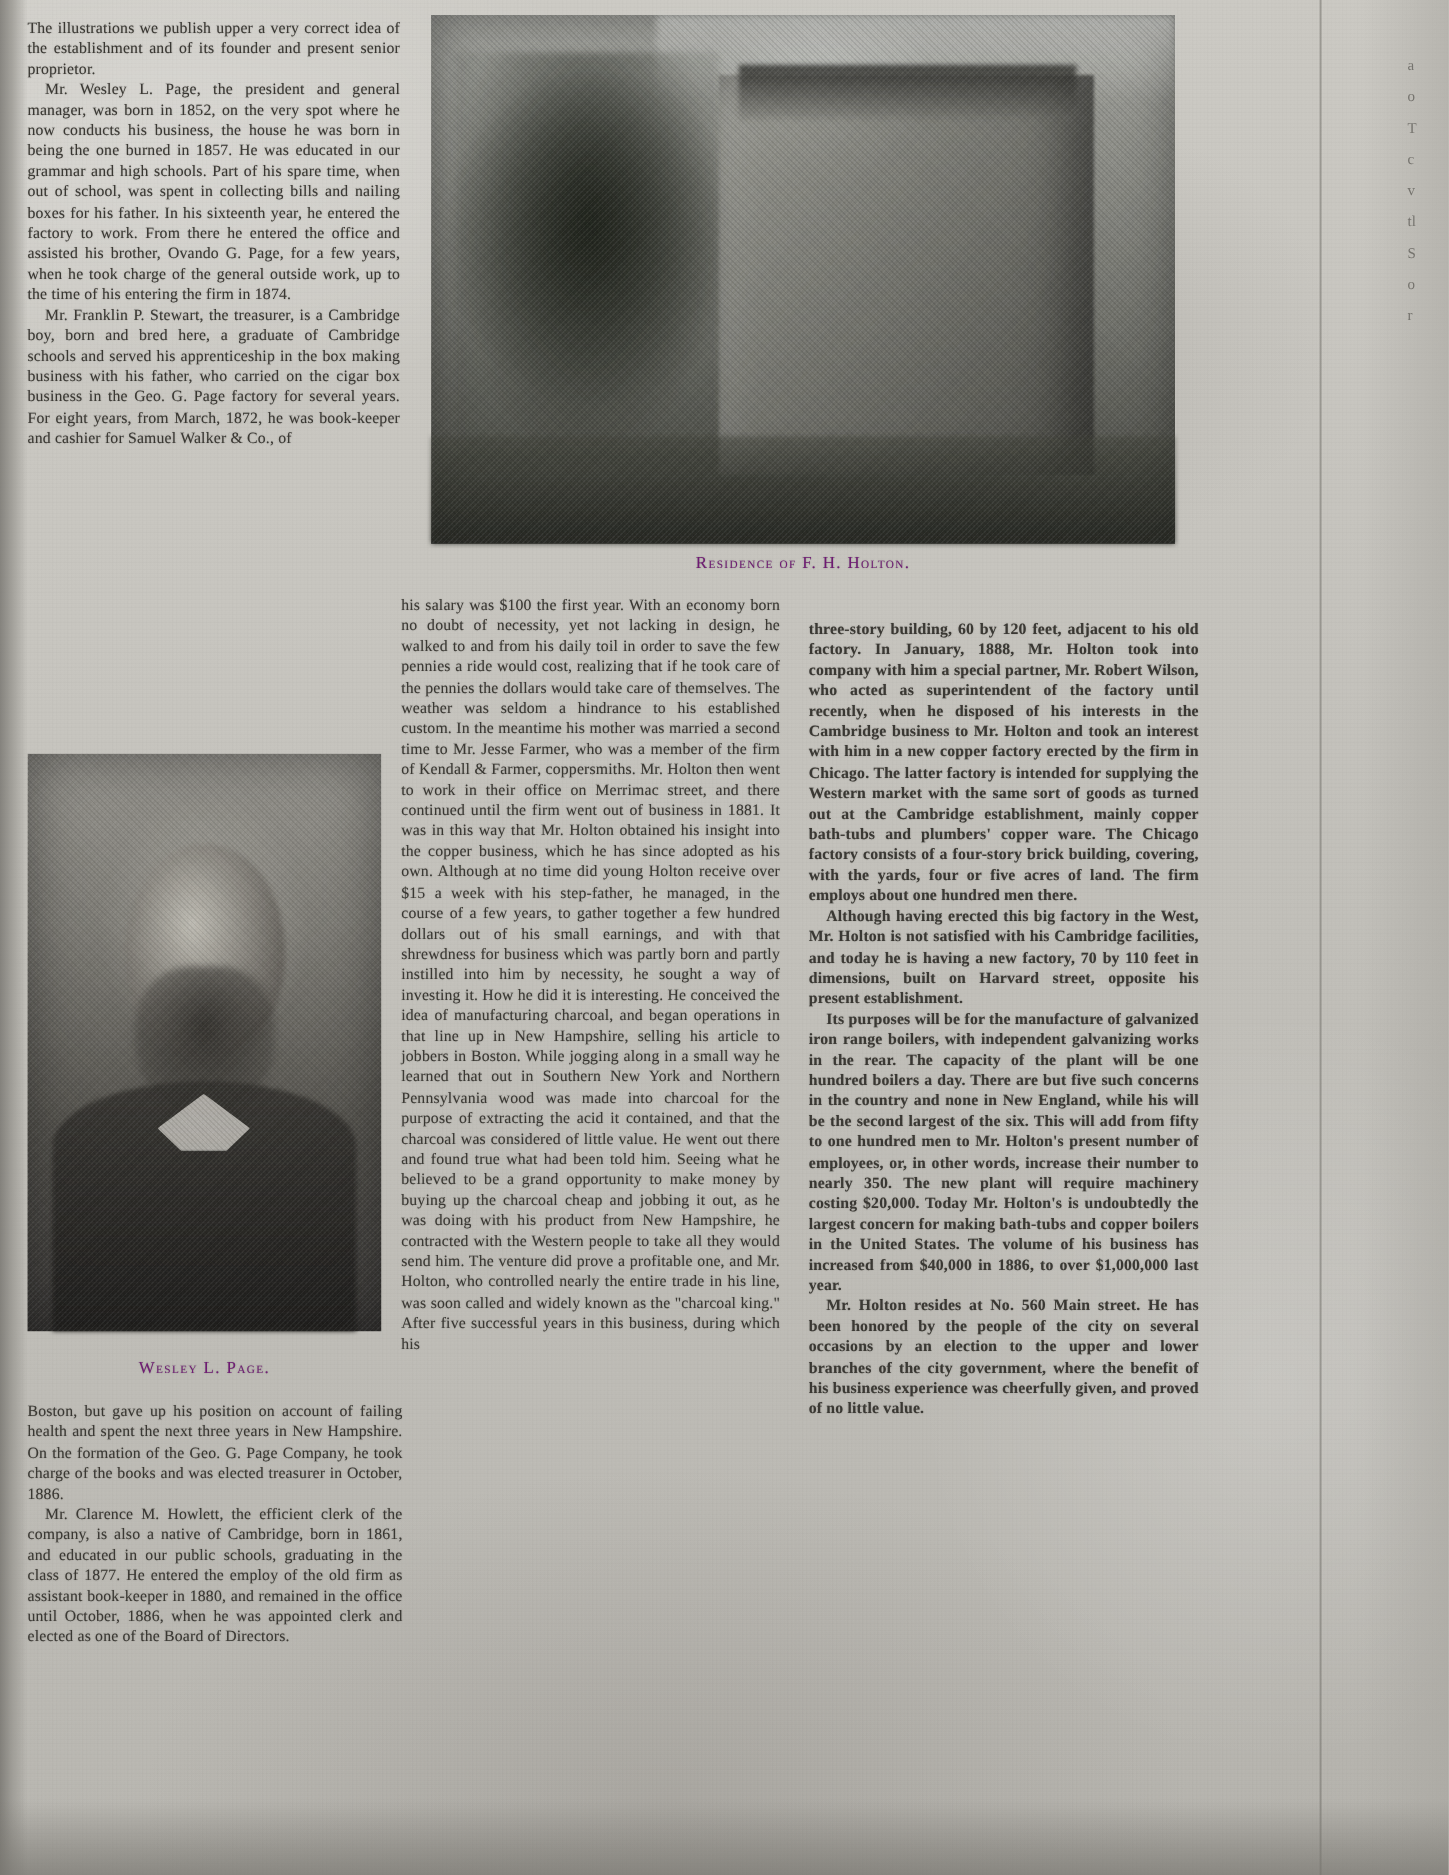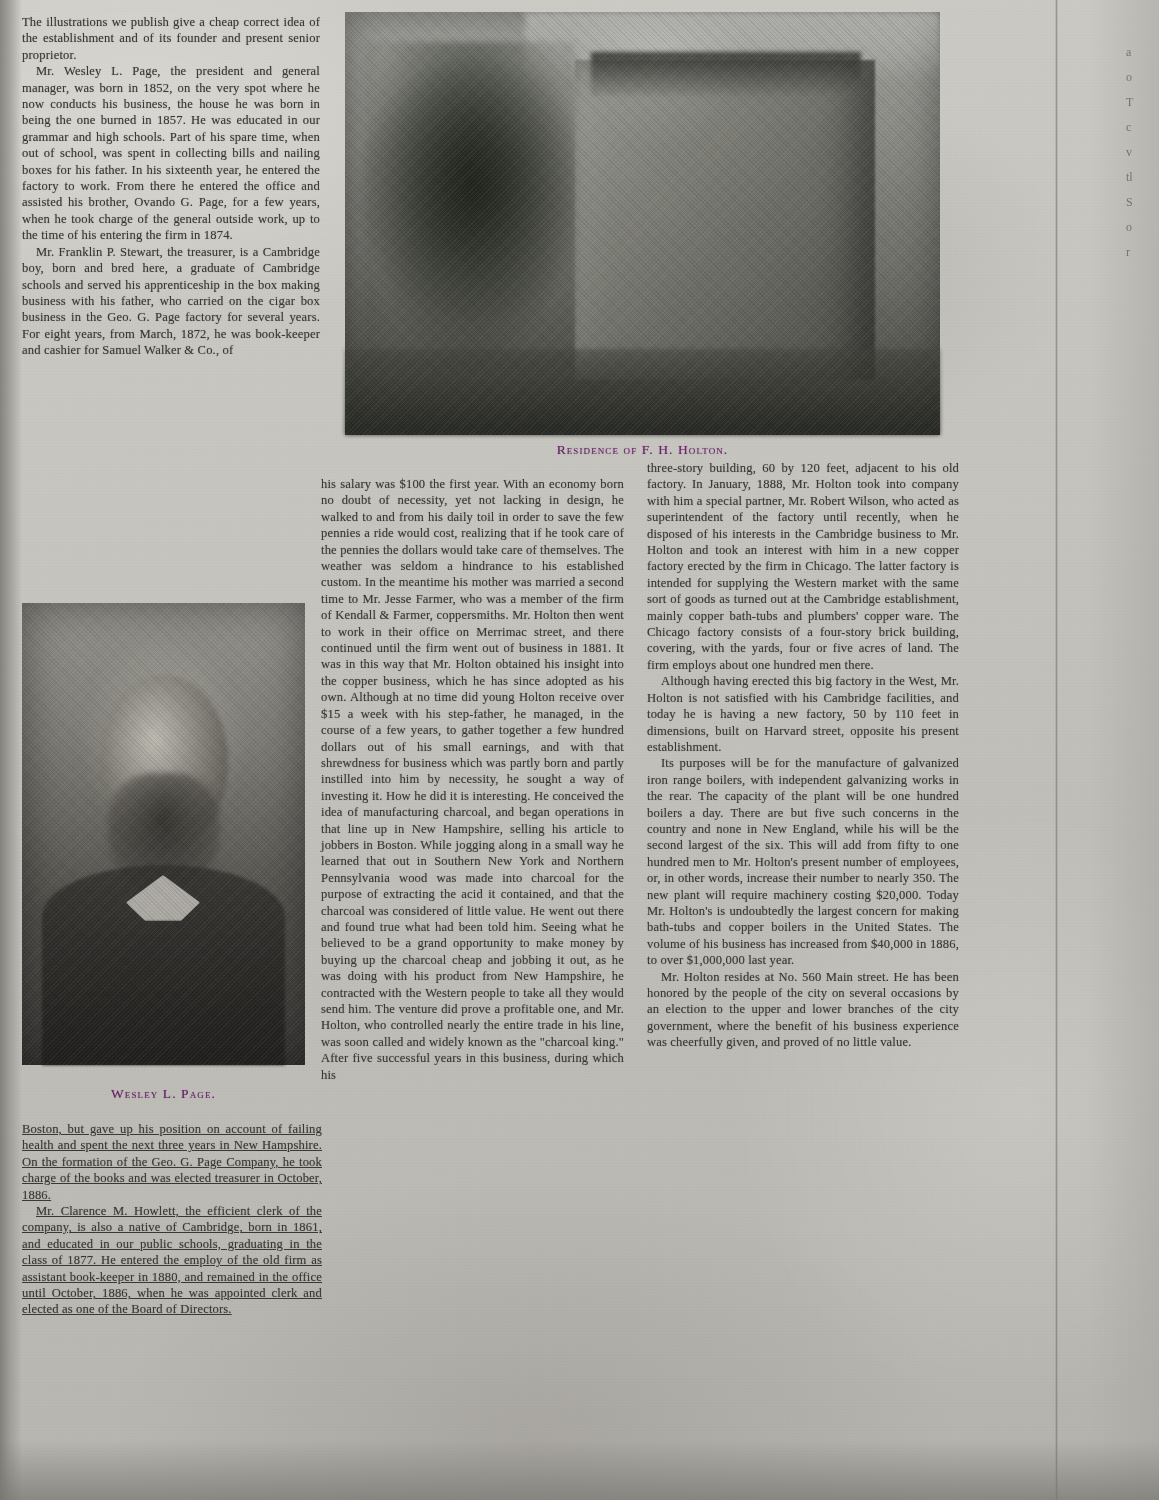--- a/index.html
+++ b/index.html
@@ -73,23 +73,23 @@
     text-shadow: 0 0 1px rgba(60,58,54,0.45);
     -webkit-font-smoothing: none;
   }
   .col p {
     margin: 0;
     text-indent: 14px;
   }
   .col p.noindent { text-indent: 0; }
 
   #col1 { left: 22px; top: 14px; width: 298px; }
-  #col1b { left: 22px; top: 1121px; width: 300px; text-decoration: underline; }
+  #col1b { left: 22px; top: 1121px; width: 300px; }
   #col2 { left: 321px; top: 476px; width: 303px; }
-  #col3 { left: 647px; top: 460px; width: 312px; }
+  #col3 { left: 647px; top: 495px; width: 312px; font-weight: bold; }
 
   
   .halftone {
     position: absolute;
     filter: contrast(0.92) brightness(0.98);
   }
   #house-photo {
     left: 345px; top: 12px; width: 595px; height: 423px;
     background:
       radial-gradient(ellipse 180px 200px at 22% 42%, rgba(25,28,20,0.75), rgba(25,28,20,0) 68%),
@@ -197,21 +197,21 @@
   .margin-marks div { text-align: left; }
 </style>
 </head>
 <body>
 
 <div class="page">
   <div class="paper"></div>
   <div class="content">
 
     <div class="col" id="col1">
-      <p class="noindent">The illustrations we publish give a cheap correct idea of the establishment and of its founder and present senior proprietor.</p>
+      <p class="noindent">The illustrations we publish upper a very correct idea of the establishment and of its founder and present senior proprietor.</p>
       <p>Mr. Wesley L. Page, the president and general manager, was born in 1852, on the very spot where he now conducts his business, the house he was born in being the one burned in 1857. He was educated in our grammar and high schools. Part of his spare time, when out of school, was spent in collecting bills and nailing boxes for his father. In his sixteenth year, he entered the factory to work. From there he entered the office and assisted his brother, Ovando G. Page, for a few years, when he took charge of the general outside work, up to the time of his entering the firm in 1874.</p>
       <p>Mr. Franklin P. Stewart, the treasurer, is a Cambridge boy, born and bred here, a graduate of Cambridge schools and served his apprenticeship in the box making business with his father, who carried on the cigar box business in the Geo. G. Page factory for several years. For eight years, from March, 1872, he was book-keeper and cashier for Samuel Walker &amp; Co., of</p>
     </div>
 
     <div class="halftone" id="portrait-photo">
       <div class="body"></div>
       <div class="head"></div>
       <div class="beard"></div>
       <div class="collar"></div>
       <div class="dots"></div>
@@ -232,21 +232,21 @@
       <div class="dots"></div>
     </div>
     <div class="caption" id="house-caption">Residence of F. H. Holton.</div>
 
     <div class="col" id="col2">
       <p class="noindent">his salary was $100 the first year. With an economy born no doubt of necessity, yet not lacking in design, he walked to and from his daily toil in order to save the few pennies a ride would cost, realizing that if he took care of the pennies the dollars would take care of themselves. The weather was seldom a hindrance to his established custom. In the meantime his mother was married a second time to Mr. Jesse Farmer, who was a member of the firm of Kendall &amp; Farmer, coppersmiths. Mr. Holton then went to work in their office on Merrimac street, and there continued until the firm went out of business in 1881. It was in this way that Mr. Holton obtained his insight into the copper business, which he has since adopted as his own. Although at no time did young Holton receive over $15 a week with his step-father, he managed, in the course of a few years, to gather together a few hundred dollars out of his small earnings, and with that shrewdness for business which was partly born and partly instilled into him by necessity, he sought a way of investing it. How he did it is interesting. He conceived the idea of manufacturing charcoal, and began operations in that line up in New Hampshire, selling his article to jobbers in Boston. While jogging along in a small way he learned that out in Southern New York and Northern Pennsylvania wood was made into charcoal for the purpose of extracting the acid it contained, and that the charcoal was considered of little value. He went out there and found true what had been told him. Seeing what he believed to be a grand opportunity to make money by buying up the charcoal cheap and jobbing it out, as he was doing with his product from New Hampshire, he contracted with the Western people to take all they would send him. The venture did prove a profitable one, and Mr. Holton, who controlled nearly the entire trade in his line, was soon called and widely known as the "charcoal king." After five successful years in this business, during which his</p>
     </div>
 
     <div class="col" id="col3">
       <p class="noindent">three-story building, 60 by 120 feet, adjacent to his old factory. In January, 1888, Mr. Holton took into company with him a special partner, Mr. Robert Wilson, who acted as superintendent of the factory until recently, when he disposed of his interests in the Cambridge business to Mr. Holton and took an interest with him in a new copper factory erected by the firm in Chicago. The latter factory is intended for supplying the Western market with the same sort of goods as turned out at the Cambridge establishment, mainly copper bath-tubs and plumbers' copper ware. The Chicago factory consists of a four-story brick building, covering, with the yards, four or five acres of land. The firm employs about one hundred men there.</p>
-      <p>Although having erected this big factory in the West, Mr. Holton is not satisfied with his Cambridge facilities, and today he is having a new factory, 50 by 110 feet in dimensions, built on Harvard street, opposite his present establishment.</p>
+      <p>Although having erected this big factory in the West, Mr. Holton is not satisfied with his Cambridge facilities, and today he is having a new factory, 70 by 110 feet in dimensions, built on Harvard street, opposite his present establishment.</p>
       <p>Its purposes will be for the manufacture of galvanized iron range boilers, with independent galvanizing works in the rear. The capacity of the plant will be one hundred boilers a day. There are but five such concerns in the country and none in New England, while his will be the second largest of the six. This will add from fifty to one hundred men to Mr. Holton's present number of employees, or, in other words, increase their number to nearly 350. The new plant will require machinery costing $20,000. Today Mr. Holton's is undoubtedly the largest concern for making bath-tubs and copper boilers in the United States. The volume of his business has increased from $40,000 in 1886, to over $1,000,000 last year.</p>
       <p>Mr. Holton resides at No. 560 Main street. He has been honored by the people of the city on several occasions by an election to the upper and lower branches of the city government, where the benefit of his business experience was cheerfully given, and proved of no little value.</p>
     </div>
 
     <div class="margin-marks">
       <div>a</div>
       <div>o</div>
       <div>T</div>
       <div>c</div>
       <div>v</div>

